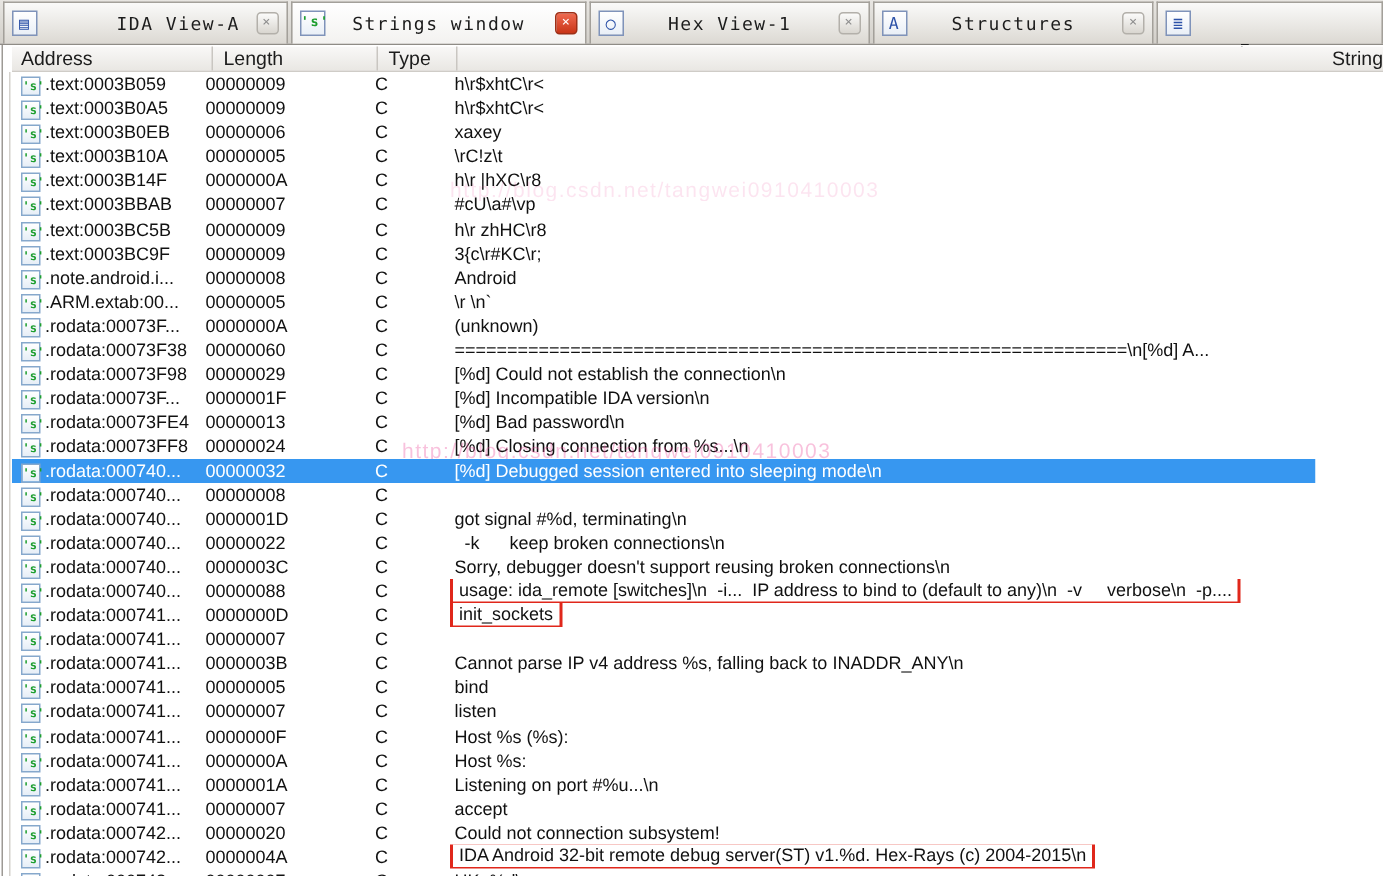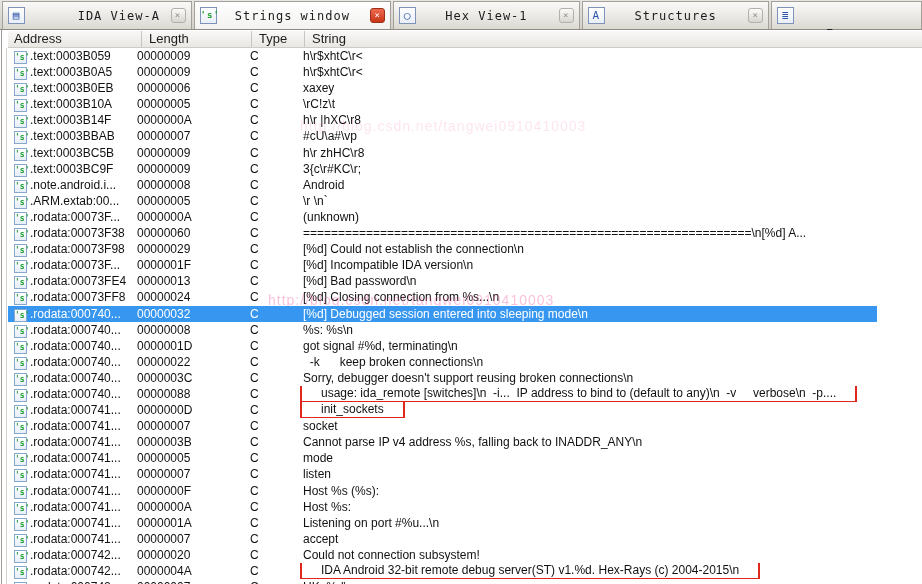--- a/index.html
+++ b/index.html
@@ -45,21 +45,21 @@
   .sicon-cell{width:22px;box-sizing:border-box;flex:none;}
   .sicon{display:inline-block;width:13px;height:13px;margin:1px 0 0 6px;box-sizing:border-box;
          border:1px solid #86a8cc;background:linear-gradient(#ffffff,#e6eef7);
          color:#1d9e2f;font:bold 8px "DejaVu Sans Mono",monospace;
          text-align:center;line-height:11px;}
   .c-addr{width:103px;flex:none;overflow:hidden;}
   .c-len{width:110px;flex:none;padding-left:4px;box-sizing:border-box;overflow:hidden;}
   .c-type{width:53px;flex:none;padding-left:7px;box-sizing:border-box;}
   .c-str{flex:1;padding-left:7px;box-sizing:border-box;white-space:pre;overflow:hidden;}
   .boxed{display:inline-block;position:relative;z-index:3;box-sizing:border-box;
-         border:2px solid #e0271b;height:19px;line-height:14px;padding:0 19px;
+         border:2px solid #e0271b;height:19px;line-height:14px;padding:0 4px;
          margin:-2px 0 0 -3px;vertical-align:top;white-space:pre;}
   .boxed.wide{max-width:574px;overflow:hidden;}
 
   
   .edge1{position:absolute;left:1px;top:30px;width:1px;height:554px;background:#9d9a95;}
   .edge2{position:absolute;left:6px;top:48px;width:1px;height:536px;background:#d4d1cc;}
 
   
   .wm{position:absolute;z-index:1;font-size:14px;letter-spacing:1px;color:#ec4899;
       opacity:.33;pointer-events:none;white-space:nowrap;}
@@ -92,21 +92,21 @@
       </div>
       <div class="tab" style="width: 151px; margin-left: 2px;">
         <div class="ticon">≣</div>
         <div style="display: inline; margin-top: 36px;">Enums</div>
       </div>
     </div>
   <div class="hdr" id="hdr">
       <div class="hcell" style="width: 134px; padding-left: 6px;">Address</div>
       <div class="hcell" style="width: 110px; padding-left: 7px;">Length</div>
       <div class="hcell" style="width: 53px; padding-left: 7px;">Type</div>
-      <div class="hcell" style="padding-left: 7px;">String</div>
+      <div class="hcell" style="padding-left: 7px; text-align: right;">String</div>
     </div>
   <div class="rows" id="rows">
       <div class="row">
         <div class="sicon-cell"><div class="sicon">'s'</div></div>
         <div class="c-addr">.text:0003B059</div>
         <div class="c-len">00000009</div>
         <div class="c-type">C</div>
         <div class="c-str">h\r$xhtC\r&lt;</div>
       </div>
       <div class="row">
@@ -219,21 +219,20 @@
         <div class="c-addr">.rodata:000740...</div>
         <div class="c-len">00000032</div>
         <div class="c-type">C</div>
         <div class="c-str">[%d] Debugged session entered into sleeping mode\n</div>
       </div>
       <div class="row">
         <div class="sicon-cell"><div class="sicon">'s'</div></div>
         <div class="c-addr">.rodata:000740...</div>
         <div class="c-len">00000008</div>
         <div class="c-type">C</div>
-        <div class="c-str">%s: %s\n</div>
       </div>
       <div class="row">
         <div class="sicon-cell"><div class="sicon">'s'</div></div>
         <div class="c-addr">.rodata:000740...</div>
         <div class="c-len">0000001D</div>
         <div class="c-type">C</div>
         <div class="c-str">got signal #%d, terminating\n</div>
       </div>
       <div class="row">
         <div class="sicon-cell"><div class="sicon">'s'</div></div>
@@ -261,35 +260,34 @@
         <div class="c-addr">.rodata:000741...</div>
         <div class="c-len">0000000D</div>
         <div class="c-type">C</div>
         <div class="c-str"><div class="boxed">init_sockets</div></div>
       </div>
       <div class="row">
         <div class="sicon-cell"><div class="sicon">'s'</div></div>
         <div class="c-addr">.rodata:000741...</div>
         <div class="c-len">00000007</div>
         <div class="c-type">C</div>
-        <div class="c-str">socket</div>
       </div>
       <div class="row">
         <div class="sicon-cell"><div class="sicon">'s'</div></div>
         <div class="c-addr">.rodata:000741...</div>
         <div class="c-len">0000003B</div>
         <div class="c-type">C</div>
         <div class="c-str">Cannot parse IP v4 address %s, falling back to INADDR_ANY\n</div>
       </div>
       <div class="row">
         <div class="sicon-cell"><div class="sicon">'s'</div></div>
         <div class="c-addr">.rodata:000741...</div>
         <div class="c-len">00000005</div>
         <div class="c-type">C</div>
-        <div class="c-str">mode</div>
+        <div class="c-str">bind</div>
       </div>
       <div class="row">
         <div class="sicon-cell"><div class="sicon">'s'</div></div>
         <div class="c-addr">.rodata:000741...</div>
         <div class="c-len">00000007</div>
         <div class="c-type">C</div>
         <div class="c-str">listen</div>
       </div>
       <div class="row">
         <div class="sicon-cell"><div class="sicon">'s'</div></div>

